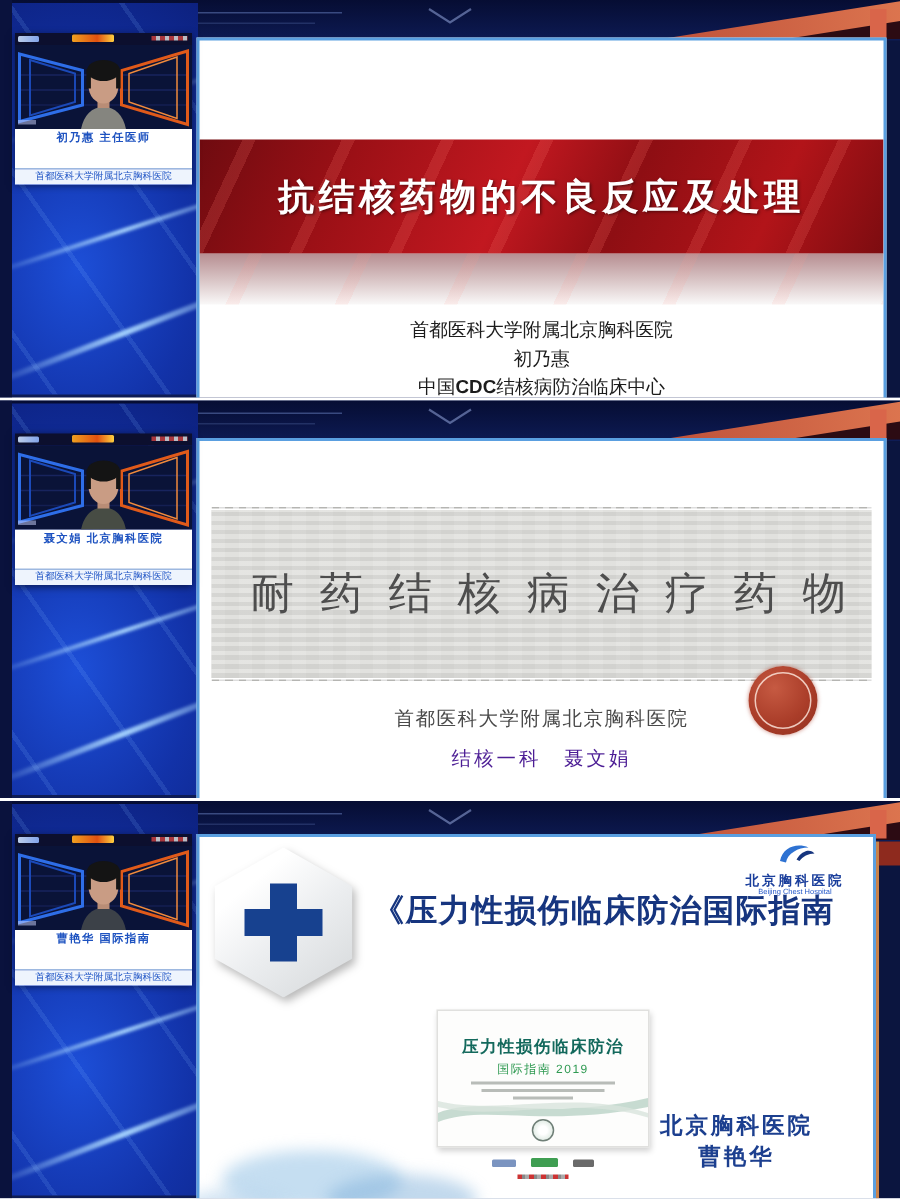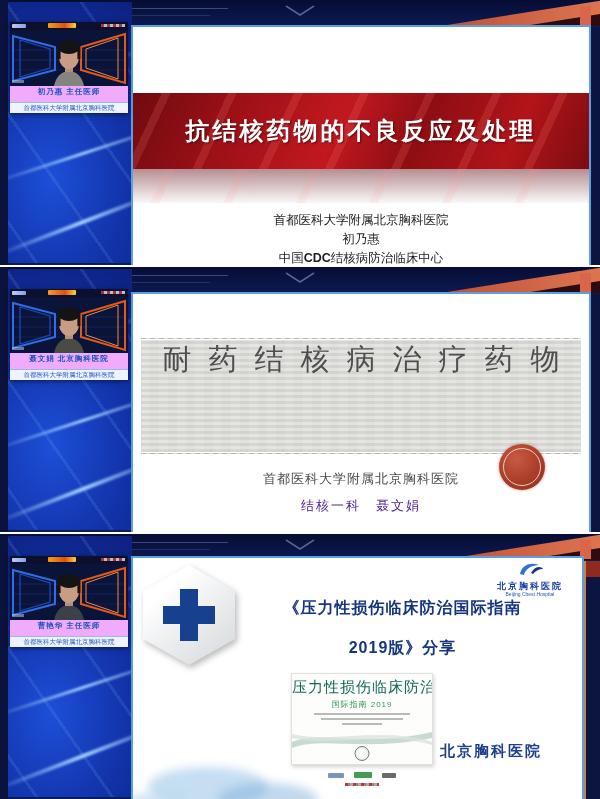--- a/index.html
+++ b/index.html
@@ -35,61 +35,61 @@
   .slide{position:absolute;left:131px;top:25px;width:460px;height:286px;background:#fff;border:2px solid #5a9fe0;z-index:5;overflow:hidden;}
   .slide.p3{top:22px;width:453px;height:245px;}
 
   
   .webcam{position:absolute;left:10px;top:22px;width:118px;z-index:8;box-shadow:0 1px 5px rgba(0,0,0,.55);}
   .wc-header{position:relative;height:8px;background:#0c0f2e;}
   .h-logo{position:absolute;left:2px;top:2px;width:14px;height:4px;border-radius:1px;background:linear-gradient(90deg,#cfe2ff,#8fb4ff);opacity:.9;}
   .h-title{position:absolute;left:38px;top:1px;width:28px;height:5px;border-radius:1px;background:linear-gradient(90deg,#f0a020,#e05010 60%,#ffd040);}
   .h-ticker{position:absolute;right:3px;top:2px;width:24px;height:3px;opacity:.8;background:repeating-linear-gradient(90deg,#d04040 0 3px,#e8e8e8 3px 6px);}
   .wc-stage{display:block;background:#0a1236;}
-  .nb1{height:17px;background:#f0abfc;color:#1d52c0;font-weight:bold;font-size:7.5px;line-height:11px;text-align:center;letter-spacing:1px;border-bottom:1px solid #9db8e0;white-space:nowrap;overflow:hidden;}
+  .nb1{height:27px;background:#ffffff;color:#1d52c0;font-weight:bold;font-size:7.5px;line-height:11px;text-align:center;letter-spacing:1px;border-bottom:1px solid #9db8e0;white-space:nowrap;overflow:hidden;}
   .nb2{height:10px;background:#eef4fd;color:#2055c5;font-size:6.5px;line-height:10px;text-align:center;white-space:nowrap;overflow:hidden;}
 
   
   .s1-band{position:absolute;left:0;right:0;top:66px;height:76px;display:flex;align-items:center;justify-content:center;
     background:linear-gradient(115deg,#6f0b10 0%,#9c1016 22%,#c21820 45%,#8e0e13 62%,#b21419 82%,#7c0c10 100%);}
   .s1-band::after{content:"";position:absolute;inset:0;background:repeating-linear-gradient(115deg,transparent 0 26px,rgba(255,120,110,.18) 26px 34px,transparent 34px 60px);}
   .s1-title{position:relative;z-index:1;color:#fff;font-size:24px;font-weight:bold;letter-spacing:3px;font-family:"Liberation Serif",serif;text-shadow:1px 1px 2px rgba(0,0,0,.5);}
   .s1-strip{position:absolute;left:0;right:0;top:142px;height:34px;
     background:linear-gradient(180deg,rgba(130,60,66,.58),rgba(160,110,112,.38) 55%,rgba(210,200,200,.12));}
   .s1-strip::after{content:"";position:absolute;inset:0;background:repeating-linear-gradient(115deg,transparent 0 30px,rgba(255,150,140,.12) 30px 38px,transparent 38px 66px);}
   .s1-lines{position:absolute;left:0;right:0;top:184px;text-align:center;font-family:"Liberation Serif",serif;font-size:12.5px;color:#1c1c1c;line-height:19px;}
   .s1-lines .cdc{font-weight:bold;font-family:"Liberation Sans",sans-serif;}
 
   
   .s2-rule{position:absolute;left:8px;right:8px;height:1px;background:repeating-linear-gradient(90deg,#b5b5b2 0 5px,#ddd 5px 9px);}
   .s2-rule.t{top:44px;} .s2-rule.bo{top:159px;}
-  .s2-band{position:absolute;left:8px;right:8px;top:46px;height:112px;display:flex;flex-direction:column;justify-content:flex-start;align-items:center;gap:13px;
+  .s2-band{position:absolute;left:8px;right:8px;top:46px;height:112px;display:flex;flex-direction:row;justify-content:flex-end;align-items:center;gap:13px;
     background-color:#dcdcda;
     background-image:repeating-linear-gradient(0deg,rgba(200,200,196,.5) 0 3px,rgba(230,230,226,.5) 3px 6px),repeating-linear-gradient(90deg,rgba(255,255,255,.22) 0 9px,transparent 9px 18px);}
   .s2-t1{font-family:"Liberation Serif",serif;font-size:29px;color:#4e4e4e;letter-spacing:17px;padding-left:17px;white-space:nowrap;}
   .s2-t2{font-family:"Liberation Serif",serif;font-size:29px;color:#4e4e4e;letter-spacing:14px;padding-left:14px;white-space:nowrap;}
   .s2-org{position:absolute;top:176px;width:100%;text-align:center;font-family:"Liberation Serif",serif;font-size:13px;color:#4a4a4a;letter-spacing:1px;}
   .s2-presenter{position:absolute;top:203px;width:100%;text-align:center;font-family:"Liberation Serif",serif;font-size:13px;color:#4c1d95;letter-spacing:2px;}
   .s2-seal{position:absolute;left:366px;top:150px;width:46px;height:46px;border-radius:50%;
     background:radial-gradient(circle at 38% 32%,#c65a42,#aa3d29 55%,#8f2f1e);box-shadow:0 0 3px rgba(170,60,40,.6);}
   .s2-seal::after{content:"";position:absolute;inset:4px;border-radius:50%;border:1.5px solid rgba(255,235,225,.8);}
 
   
   .s3-hex{position:absolute;left:10px;top:7px;width:92px;height:100px;filter:drop-shadow(2px 3px 3px rgba(0,0,0,.28));}
   .s3-hexbody{position:relative;width:100%;height:100%;clip-path:polygon(50% 0,100% 26%,100% 74%,50% 100%,0 74%,0 26%);background:linear-gradient(140deg,#ffffff 25%,#eceef0 55%,#d5d8da);}
   .s3-cross{position:absolute;left:50%;top:50%;width:52px;height:52px;transform:translate(-50%,-50%);}
   .s3-cross::before{content:"";position:absolute;left:17px;top:0;width:18px;height:52px;background:#17418f;}
   .s3-cross::after{content:"";position:absolute;left:0;top:17px;width:52px;height:18px;background:#17418f;}
-  .s3-title{position:absolute;left:98px;right:8px;top:30px;text-align:center;color:#16357f;font-weight:bold;font-size:16px;line-height:40px;letter-spacing:1px;white-space:nowrap;}
+  .s3-title{position:absolute;left:98px;right:8px;top:30px;text-align:center;color:#16357f;font-weight:bold;font-size:21px;line-height:40px;letter-spacing:1px;white-space:nowrap;}
   .s3-logo{position:absolute;right:10px;top:2px;width:84px;text-align:center;line-height:1;}
   .s3-logo-cn{font-size:9px;color:#1b3f9c;letter-spacing:2px;font-weight:bold;font-family:"Liberation Serif",serif;margin-top:1px;white-space:nowrap;}
   .s3-logo-en{font-size:5px;color:#2458c8;margin-top:1px;white-space:nowrap;}
   .s3-book{position:absolute;left:158px;top:115px;width:142px;}
   .cover{position:relative;width:142px;height:92px;background:#fdfdfc;border:1px solid #e0e0de;box-shadow:1px 2px 4px rgba(0,0,0,.18);overflow:hidden;}
-  .cv-title{margin-top:4px;text-align:center;font-size:15px;font-weight:normal;color:#13695c;letter-spacing:1px;white-space:nowrap;}
+  .cv-title{margin-top:16px;text-align:center;font-size:11px;font-weight:bold;color:#13695c;letter-spacing:1px;white-space:nowrap;}
   .cv-sub{text-align:center;font-size:8px;color:#2f9a52;margin-top:2px;letter-spacing:1px;}
   .cv-line{height:2px;background:#b8bcb8;margin:3px auto 0;}
   .cv-l1{width:96px;} .cv-l2{width:82px;} .cv-l3{width:40px;}
   .cv-wave{position:absolute;left:0;right:0;bottom:14px;}
   .cv-emblem{position:absolute;left:50%;bottom:3px;transform:translateX(-50%);width:15px;height:15px;border-radius:50%;border:1px solid #6f7f77;background:radial-gradient(circle,#fff 30%,#cfe0d5);}
   .logos-row{display:flex;justify-content:center;gap:10px;align-items:center;margin-top:7px;}
   .lg1{width:16px;height:5px;background:#7b94c0;border-radius:1px;}
   .lg2{width:18px;height:6px;background:#3f9e52;border-radius:1px;}
   .lg3{width:14px;height:5px;background:#6a6a6a;border-radius:1px;}
   .publisher{width:34px;height:3px;margin:5px auto 0;background:repeating-linear-gradient(90deg,#c33 0 3px,#888 3px 5px,#aaa 5px 8px);}
@@ -256,21 +256,20 @@
     </div>
 
     <div class="slide p3">
       <div class="s3-hex">
         <div class="s3-hexbody">
           <div class="s3-cross"></div>
         </div>
       </div>
       <div class="s3-title">
         <div>《压力性损伤临床防治国际指南</div>
-        <div>2019版》分享</div>
       </div>
       <div class="s3-logo">
         <svg width="32" height="18">
           <path d="M6 14 C8 4,18 2,25 5 C18 5,11 9,10 15 Z" fill="#2e72d2"></path>
           <path d="M17 13 C21 6,27 6,29 9 C25 9,21 11,19 14 Z" fill="#16357f"></path>
         </svg>
         <div class="s3-logo-cn">北京胸科医院</div>
         <div class="s3-logo-en">Beijing Chest Hospital</div>
       </div>
       <div class="s3-book">
@@ -288,20 +287,21 @@
         </div>
         <div class="logos-row">
           <span class="lg1"></span>
           <span class="lg2"></span>
           <span class="lg3"></span>
         </div>
         <div class="publisher"></div>
       </div>
       <div class="s3-sign">
         <div>北京胸科医院</div>
+        <div>曹艳华</div>
       </div>
       <div class="s3-water">
         <div class="wb wb1"></div>
         <div class="wb wb2"></div>
         <div class="wb wb3"></div>
 
       </div>
     </div>
 
     <div class="webcam">
@@ -326,18 +326,18 @@
         <g>
           <path d="M44,56 Q47,42 59,41 Q71,42 74,56 Z" fill="#3c4148"></path>
           <rect x="55" y="34" width="8" height="8" fill="#b98d76"></rect>
           <ellipse cx="59" cy="27" rx="10" ry="12" fill="#c99c84"></ellipse>
           <ellipse cx="59" cy="17" rx="11" ry="7" fill="#141414"></ellipse>
           <rect x="47.6" y="16" width="3" height="13" fill="#141414"></rect>
           <rect x="67.4" y="16" width="3" height="13" fill="#141414"></rect>
         </g>
         <rect x="2" y="50" width="12" height="3" fill="#cfd8ff" opacity="0.5"></rect>
       </svg>
-      <div class="nb1">曹艳华  主任医师</div>
+      <div class="nb1">曹艳华  国际指南</div>
       <div class="nb2">首都医科大学附属北京胸科医院</div>
     </div>
   </section>
 
 </div>
 
 </body></html>

